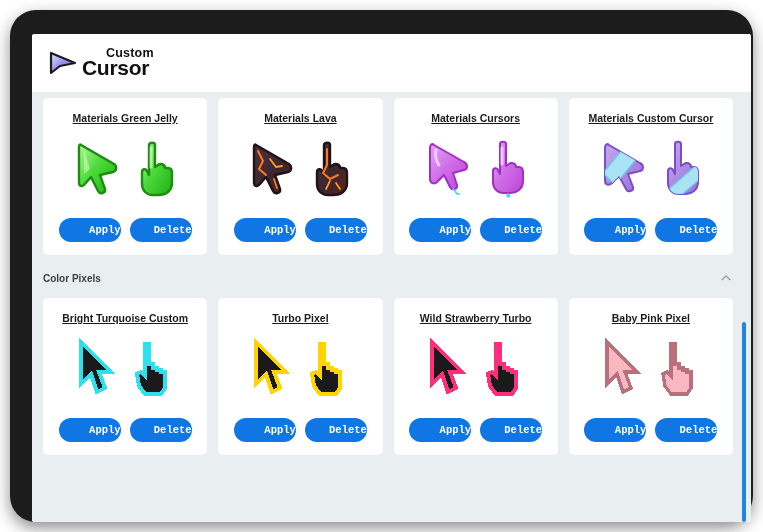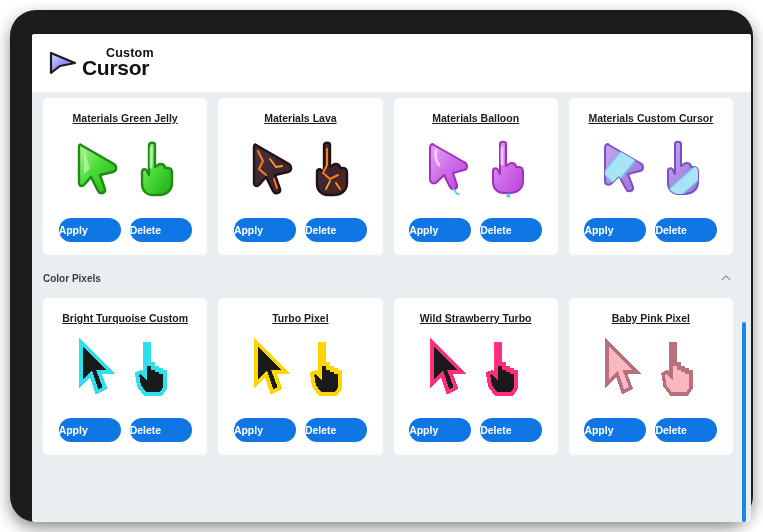--- a/index.html
+++ b/index.html
@@ -79,22 +79,22 @@
   }
   .cursor-pair{
     height:78px;display:flex;align-items:center;justify-content:center;
     gap:8px;margin-bottom:10px;
   }
   .cursor-pair svg{display:block;}
   .btn-row{display:flex;gap:9px;}
   .btn{
     background:#0f76e3;color:#fff;border:none;border-radius:14px;
     font-size:10.5px;font-weight:700;
-    padding:6px 0;width:62px;text-align:left;cursor:pointer;
-    font-family:Liberation Sans, sans-serif;
+    padding:6px 0;width:62px;text-align:right;cursor:pointer;
+    font-family:Liberation Mono, monospace;
   }
 
   
   .section-bar{
     margin:13px 18px 4px 11px;
     display:flex;align-items:center;justify-content:space-between;
     height:20px;
   }
   .section-title{font-size:10px;font-weight:700;color:#3a3f45;}
   .chev{width:14px;height:14px;cursor:pointer;}
@@ -202,21 +202,21 @@
                   <path d="M24 42 L20 50 M30 44 L34 50" stroke="#ff9b2a" stroke-width="1.7" fill="none" stroke-linecap="round"></path>
                 </svg>
               </div>
               <div class="btn-row">
                 <button class="btn">Apply</button>
                 <button class="btn">Delete</button>
               </div>
             </div>
 
             <div class="card">
-              <div class="card-title">Materials Balloon</div>
+              <div class="card-title">Materials Cursors</div>
               <div class="cursor-pair">
                 <svg width="52" height="60" viewBox="0 0 52 60">
                   <defs>
                       <linearGradient id="bl" x1="0" y1="0" x2="1" y2="1">
                     <stop offset="0%" stop-color="#e4a6f5"></stop>
                         <stop offset="50%" stop-color="#cf6ce8"></stop>
                         <stop offset="100%" stop-color="#bb45d6"></stop>
                   </linearGradient>
                     </defs>
                   <path d="M12 6 C10 4 8 6 8 9 L8 40 C8 44 12 46 15 43 L22 36 L28 48 C30 52 36 50 35 46 L31 34 L42 31 C46 30 46 25 42 23 Z" fill="url(#bl)" stroke="#a12fc0" stroke-width="2" stroke-linejoin="round"></path>

